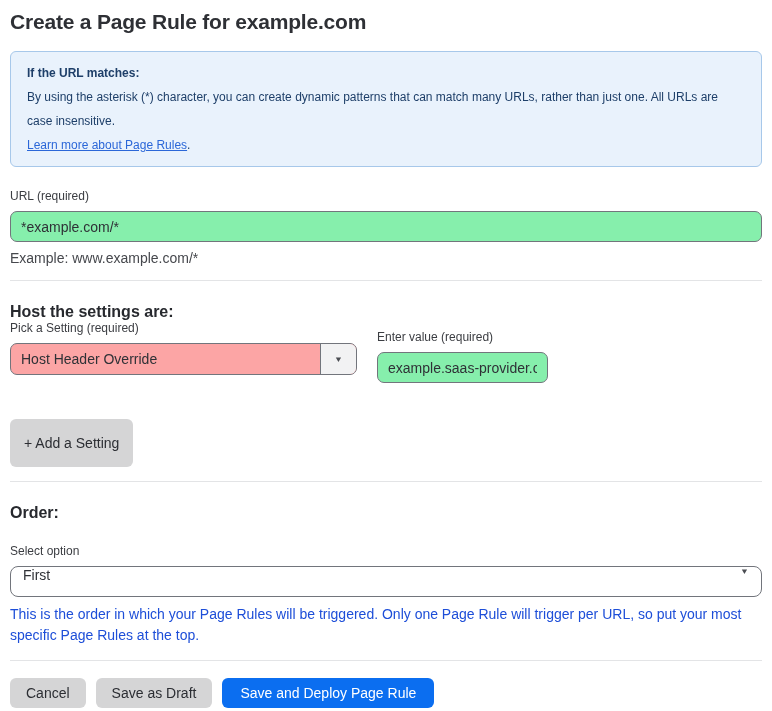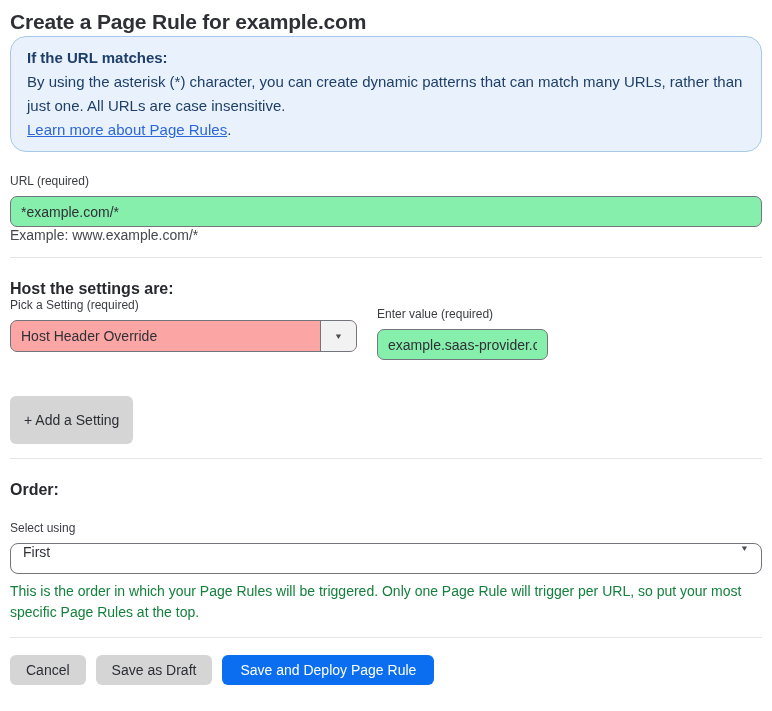--- a/index.html
+++ b/index.html
@@ -7,43 +7,43 @@
   body {
     width: 772px; height: 711px;
     padding: 8px 10px 14px;
     background: #ffffff;
     font-family: "Liberation Sans", sans-serif;
     color: #303236;
     overflow: hidden;
   }
   .page-title {
     font-size: 21px; font-weight: bold; color: #2e3035;
-    margin: 2px 0 2px; letter-spacing: -0.2px;
+    margin: 2px 0 17px; letter-spacing: -0.2px;
   }
   .info-box {
     background: #e9f2fc;
     border: 1px solid #a7c8ea;
-    border-radius: 16px;
+    border-radius: 6px;
     padding: 9px 16px;
     color: #1e3f69;
-    font-size: 15px;
+    font-size: 12px;
     line-height: 24px;
     margin-bottom: 22px;
   }
   .info-heading { font-weight: bold; }
   .info-link { color: #2b67d8; text-decoration: underline; cursor: pointer; }
   .field-label { display: block; font-size: 12px; color: #3b3d42; margin-bottom: 8px; }
   .text-input {
     height: 31px; width: 100%;
     border: 1px solid #72757c; border-radius: 7px;
     padding: 0 10px;
     font-size: 14px; color: #2f3136;
     font-family: inherit; background: #86efac; outline: none;
   }
-  .helper-text { font-size: 14px; color: #46484d; }
+  .helper-text { font-size: 14px; color: #46484d; margin-top: 8px; }
   .divider { border: none; border-top: 1px solid #e3e4e6; margin: 14px 0 0; }
   .section-heading { font-size: 16px; font-weight: bold; color: #27292e; margin: 22px 0 0; }
   .settings-row { display: flex; }
   .setting-col { width: 347px; }
   .value-col { margin-left: 20px; margin-top: 9px; }
   .select-control {
     display: flex; align-items: stretch;
     width: 347px; height: 32px;
     border: 1px solid #72757c; border-radius: 7px;
     background: #fca5a5; overflow: hidden; cursor: pointer;
@@ -63,21 +63,21 @@
     border: none; border-radius: 6px;
     font-family: inherit; font-size: 14px; cursor: pointer;
   }
   .select-wide {
     display: flex; align-items: flex-start; justify-content: space-between;
     width: 100%; height: 31px;
     border: 1px solid #72757c; border-radius: 8px;
     background: #fff; padding: 0 12px;
     font-size: 14px; color: #2f3136; cursor: pointer;
   }
-  .order-helper { font-size: 14px; color: #15803d; line-height: 21px; margin-top: 7px; max-width: 735px; }
+  .order-helper { font-size: 14px; color: #1d4ed8; line-height: 21px; margin-top: 7px; max-width: 735px; }
   .footer-row { display: flex; gap: 10px; margin-top: 17px; }
   .btn {
     height: 30px; padding: 0 16px;
     border: none; border-radius: 6px;
     font-family: inherit; font-size: 14px; cursor: pointer;
   }
   .btn-grey { background: #d5d5d6; color: #2c2e33; }
   .btn-primary { background: #0b6ef0; color: #ffffff; padding: 0 18px; }
   .mt-url { margin-top: 0; }
 </style>
@@ -120,21 +120,21 @@
   </div>
 </div>
 
 <button class="add-setting-btn">+ Add a Setting</button>
 
 <hr class="divider">
 
 <h2 class="section-heading">Order:</h2>
 
 <div>
-  <label class="field-label" style="margin-top:22px;">Select using</label>
+  <label class="field-label" style="margin-top:22px;">Select option</label>
   <div class="select-wide">
     <span>First</span>
     <span class="arrow-glyph">▼</span>
   </div>
   <div class="order-helper">This is the order in which your Page Rules will be triggered. Only one Page Rule will trigger per URL, so put your most specific Page Rules at the top.</div>
 </div>
 
 <hr class="divider">
 
 <div class="footer-row">

